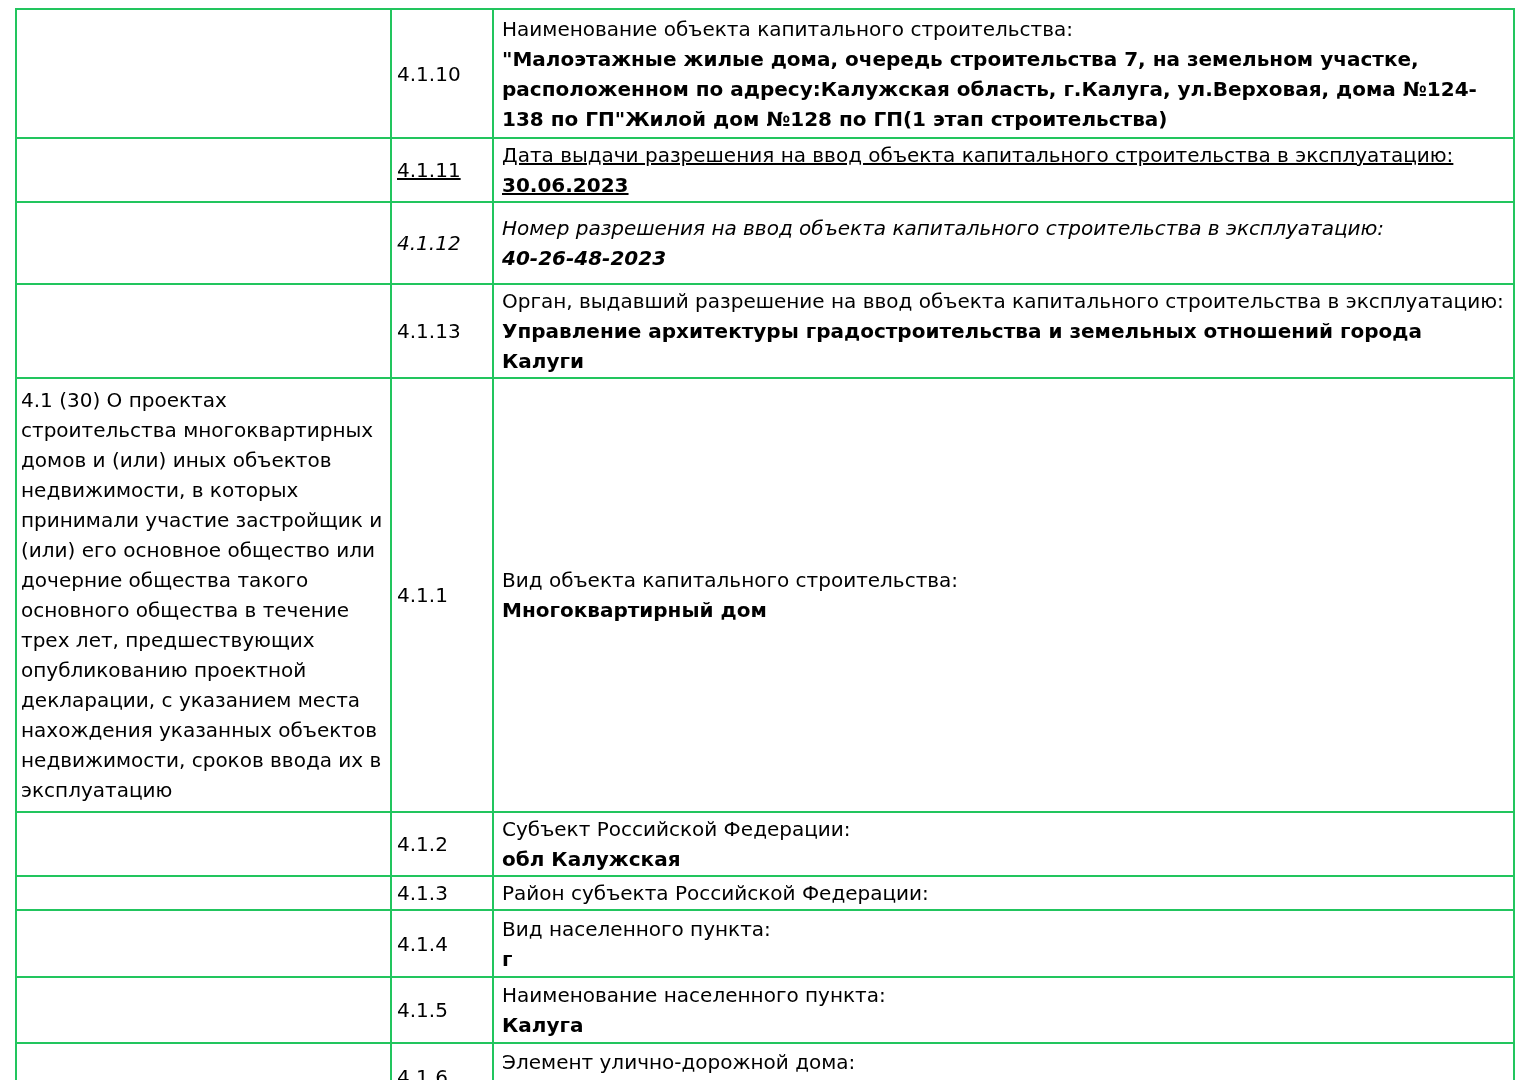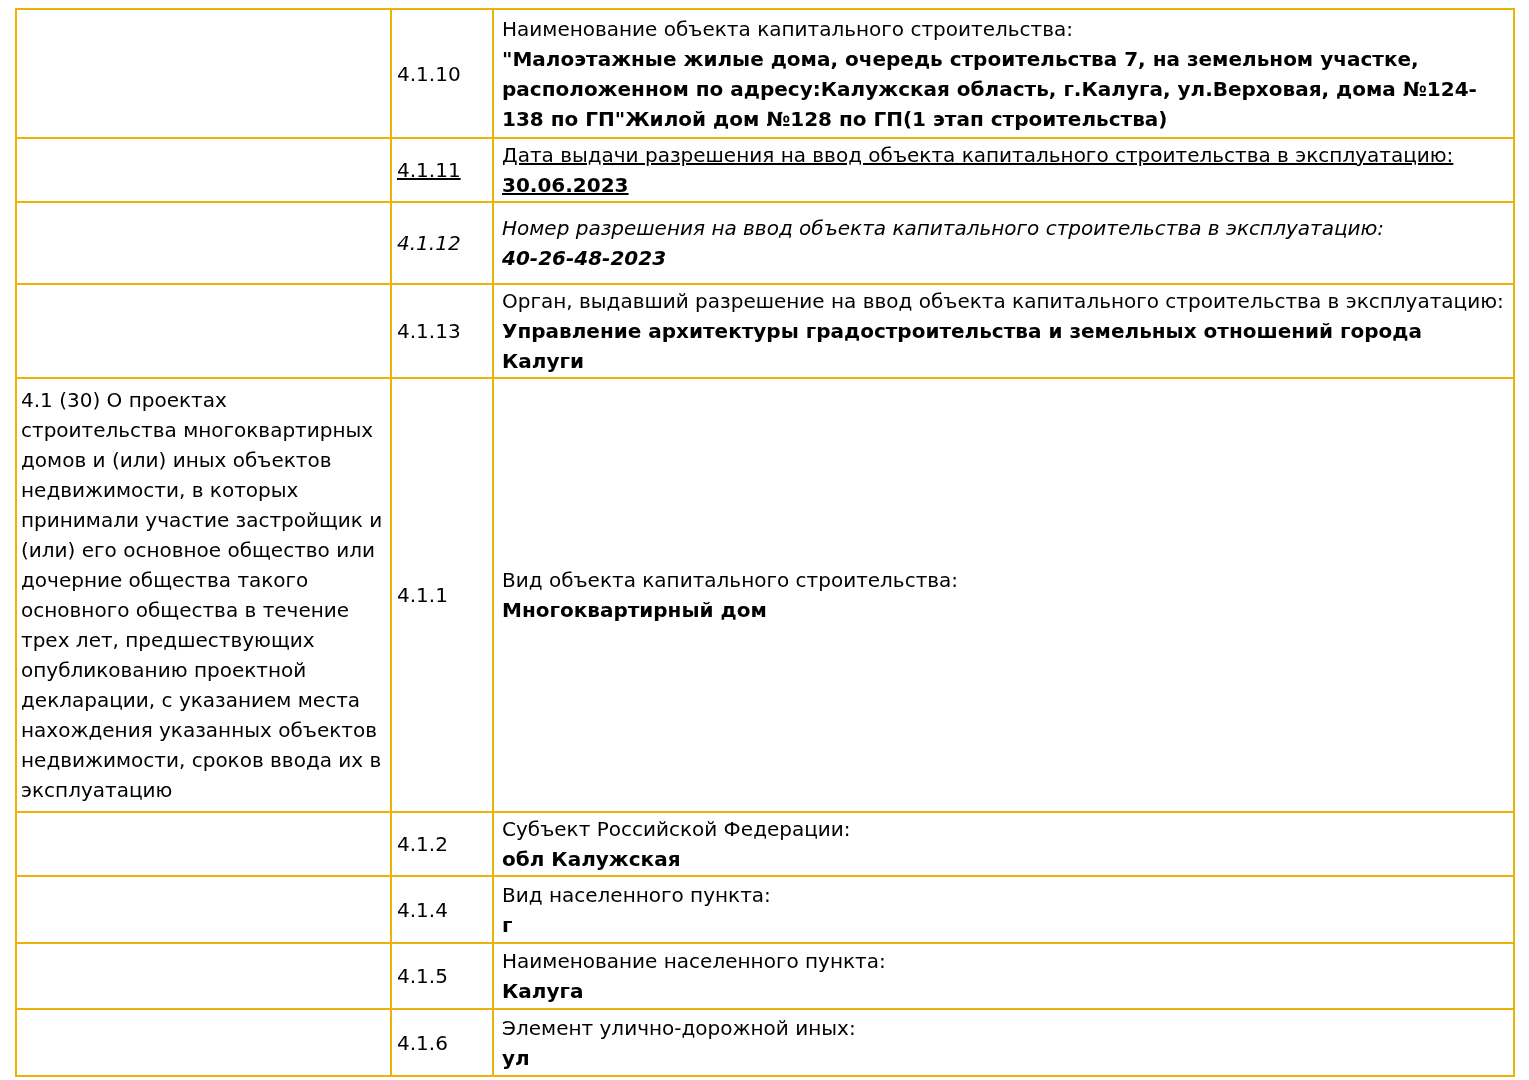--- a/index.html
+++ b/index.html
@@ -17,21 +17,21 @@
   }
   table.decl {
     position: absolute;
     left: 15px;
     top: 8px;
     width: 1498px;
     border-collapse: collapse;
     table-layout: fixed;
   }
   table.decl td {
-    border: 2px solid #eab308;
+    border: 2px solid #22c55e;
     vertical-align: middle;
     font-size: 20px;
     line-height: 30px;
     overflow: hidden;
   }
   col.w-left { width: 375px; }
   col.w-code { width: 102px; }
   col.w-content { width: 1021px; }
 
   td.c-left {
@@ -123,20 +123,30 @@
       <tr class="r5">
         <td class="c-left">
             <div></div>
           </td>
         <td class="c-code">4.1.2</td>
         <td class="c-content">
           <div class="label">Субъект Российской Федерации:</div>
           <div class="value">обл Калужская</div>
         </td>
       </tr>
+      <tr class="r6">
+        <td class="c-left">
+            <div></div>
+          </td>
+        <td class="c-code">4.1.3</td>
+        <td class="c-content">
+          <div class="label">Район субъекта Российской Федерации:</div>
+          <div class="value"></div>
+        </td>
+      </tr>
       <tr class="r7">
         <td class="c-left">
             <div></div>
           </td>
         <td class="c-code">4.1.4</td>
         <td class="c-content">
           <div class="label">Вид населенного пункта:</div>
           <div class="value">г</div>
         </td>
       </tr>
@@ -149,19 +159,19 @@
           <div class="label">Наименование населенного пункта:</div>
           <div class="value">Калуга</div>
         </td>
       </tr>
       <tr class="r9">
         <td class="c-left">
             <div></div>
           </td>
         <td class="c-code">4.1.6</td>
         <td class="c-content">
-          <div class="label">Элемент улично-дорожной иных:</div>
+          <div class="label">Элемент улично-дорожной дома:</div>
           <div class="value">ул</div>
         </td>
       </tr>
     </tbody>
   </table>
 </div>
 
 </body></html>

